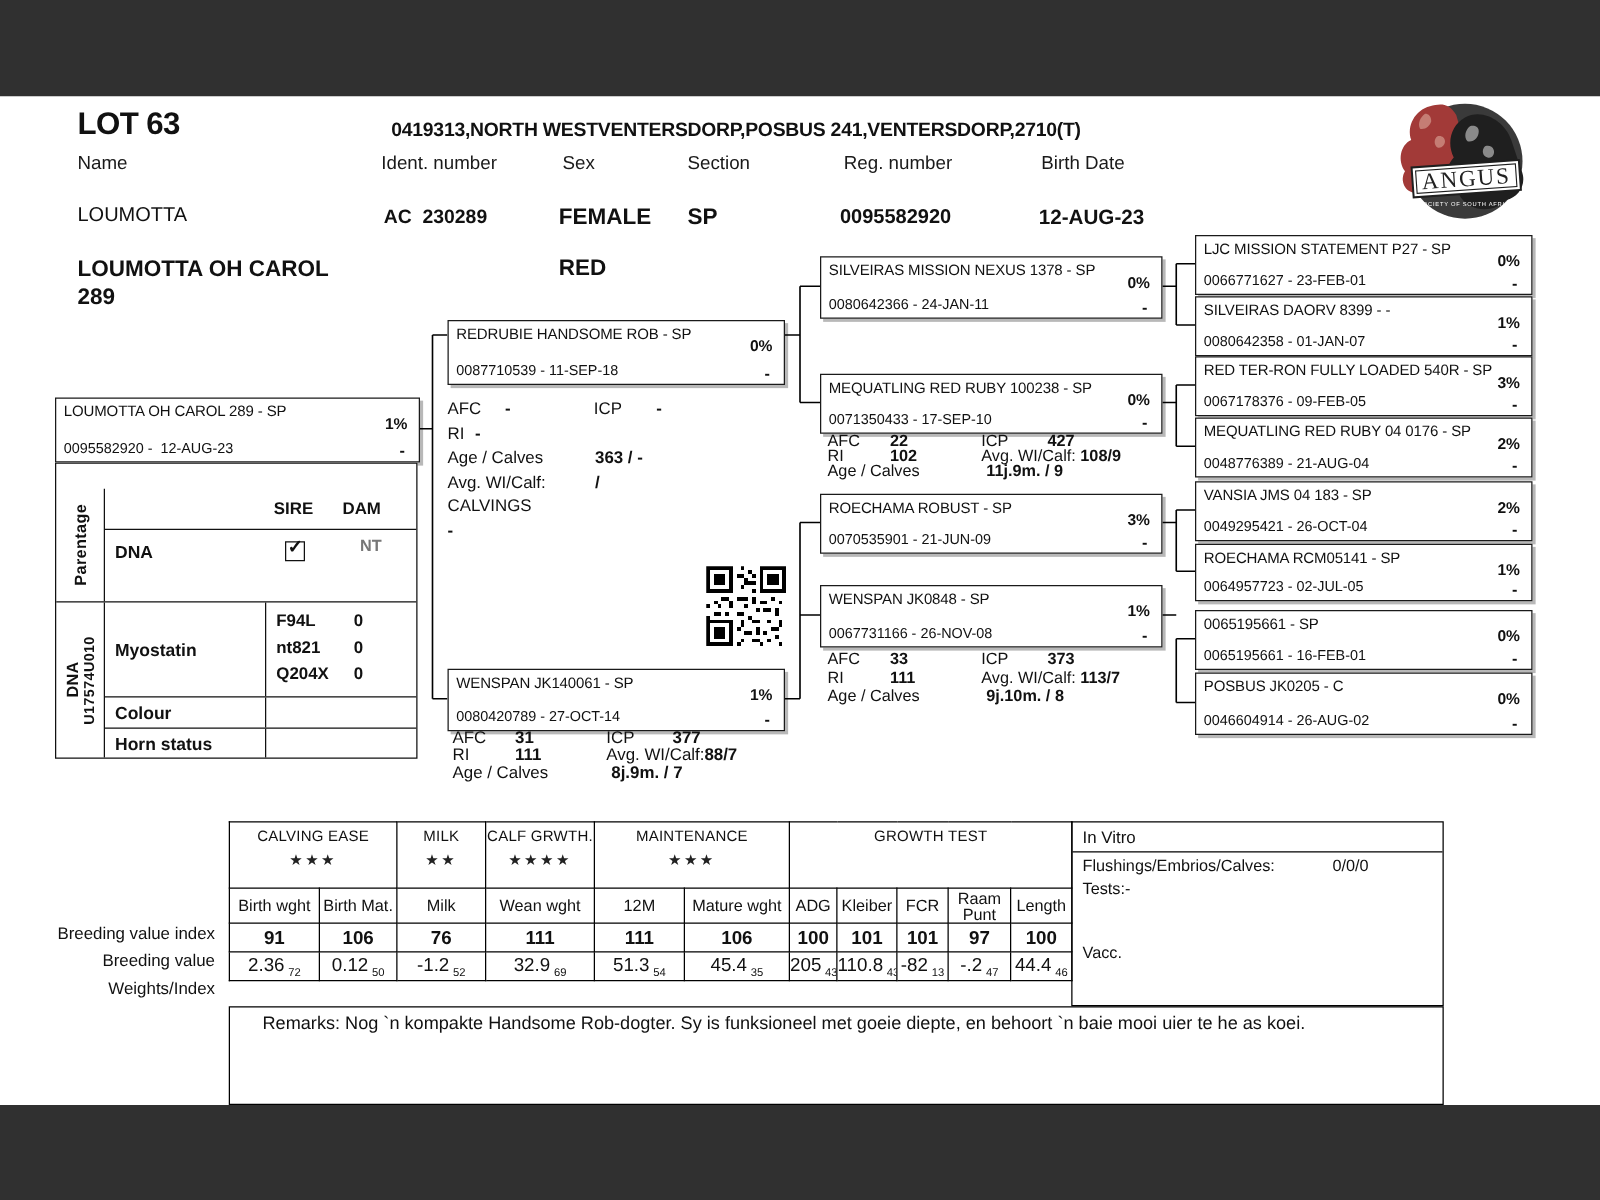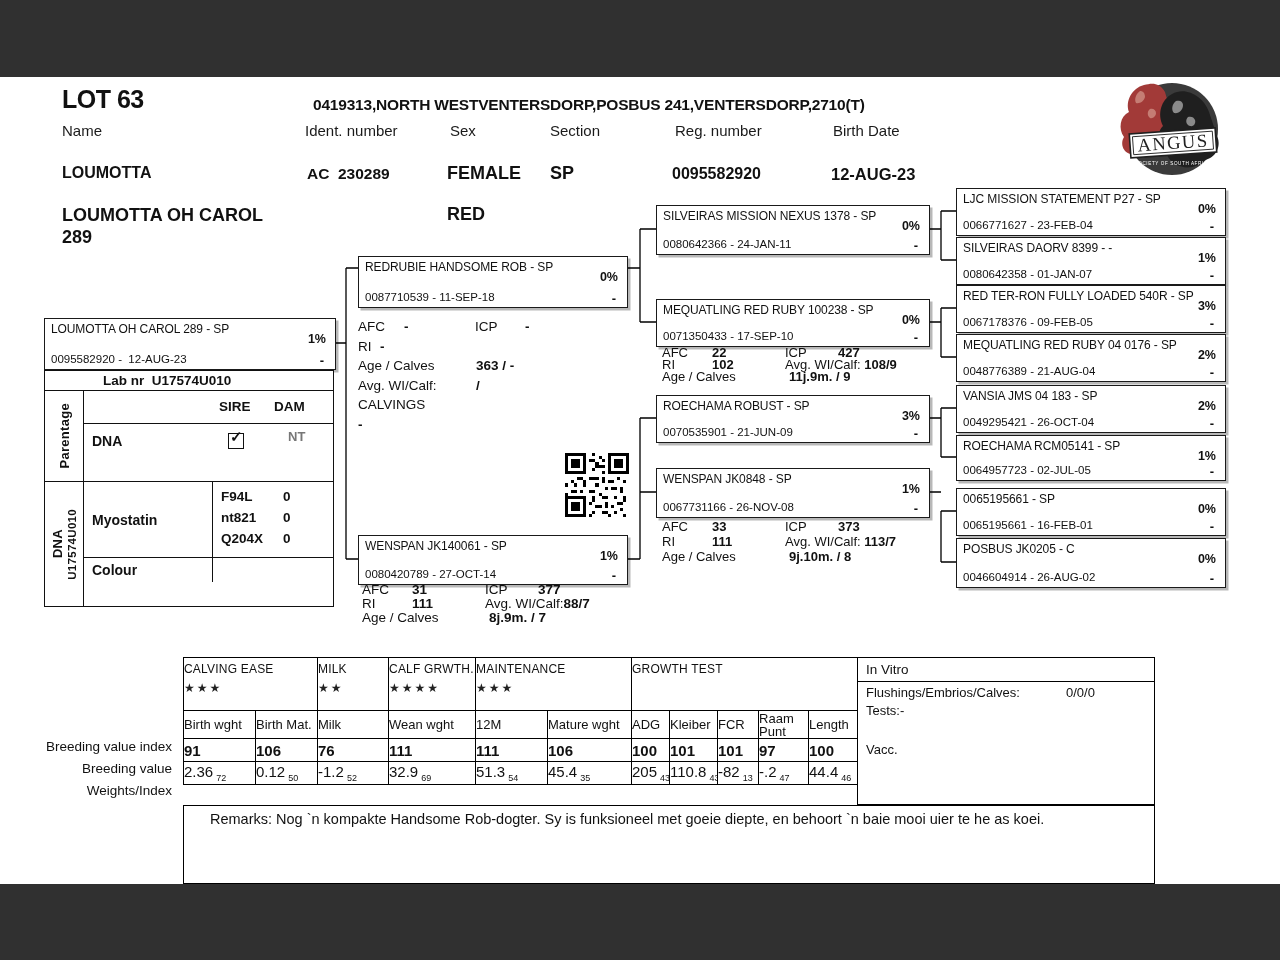--- a/index.html
+++ b/index.html
@@ -14,21 +14,21 @@
   .bar.bot{top:884px;height:76px}
   .pre{white-space:pre}
   .b{font-weight:bold}
 
   
   .lot{left:62px;top:85px;font-size:25px;font-weight:bold;letter-spacing:-.5px}
   .addr{left:313px;top:96px;font-size:15.5px;font-weight:bold;letter-spacing:-.2px}
   .lbl{font-size:15px;color:#1a1a1a}
   .l-name{left:62px;top:122px}.l-ident{left:305px;top:122px}.l-sex{left:450px;top:122px}
   .l-sect{left:550px;top:122px}.l-reg{left:675px;top:122px}.l-birth{left:833px;top:122px}
-  .v-name{left:62px;top:164px;font-size:16px;font-weight:bold}
+  .v-name{left:62px;top:164px;font-size:16px;font-weight:normal}
   .v-ident{left:307px;top:165px;font-size:15.5px;font-weight:bold}
   .v-sex{left:447px;top:163px;font-size:18px;font-weight:bold}
   .v-sect{left:550px;top:163px;font-size:18px;font-weight:bold}
   .v-reg{left:672px;top:165px;font-size:16px;font-weight:bold}
   .v-birth{left:831px;top:165px;font-size:16.5px;font-weight:bold}
   .v-name2{left:62px;top:204px;width:222px;font-size:18px;font-weight:bold;line-height:22px}
   .v-colour{left:447px;top:204px;font-size:18px;font-weight:bold}
   .logo{left:1110px;top:79px;width:118px;height:101px}
 
   
@@ -92,37 +92,37 @@
   .gene{margin-top:1px;line-height:20px;font-weight:bold;font-size:13.5px}
   .gene .g{display:inline-block;width:62px;margin-left:8px}
   .r-myo .rv{padding-top:4px}
 
   
   .qr{left:565px;top:453px;width:64px;height:64px;z-index:2}
 
   
   .bvt{position:absolute;left:183px;top:657px;z-index:2}
   table.bv{border-collapse:collapse;table-layout:fixed;width:674px}
-  table.bv th,table.bv td{border:1.2px solid #000;padding:0;text-align:left;font-weight:normal;overflow:hidden}
+  table.bv th,table.bv td{border:1.2px solid #000;padding:0;text-align:center;font-weight:normal;overflow:hidden}
   tr.grp th{height:52px;vertical-align:top}
   .gl{font-size:12px;margin-top:4px;letter-spacing:.2px}
   .gs{font-size:12px;margin-top:5px;letter-spacing:2px;color:#222}
   tr.cols th{height:27px;font-size:13px;line-height:13px}
   tr.idx td{height:22px;font-size:15px;font-weight:bold;border-top:1.6px solid #000;border-bottom:1.6px solid #000}
   tr.bvr td{height:22px;font-size:15px}
   tr.wts td{height:22px;font-size:15px;white-space:pre}
   .acc{font-size:9px;vertical-align:-4px;margin-left:3px}
   .rowlab{position:absolute;left:20px;width:152px;text-align:right;font-size:13.5px;z-index:2}
   .rl-0{top:739px}.rl-1{top:761px}.rl-2{top:783px}
 
   .ivb{position:absolute;left:857px;top:657px;width:298px;height:148px;border:1.2px solid #000;box-sizing:border-box;z-index:2}
   .iv-head{height:23px;line-height:23px;padding-left:8px;font-size:13.5px;border-bottom:1.2px solid #000}
   .iv-line{padding-left:8px;font-size:13px;margin-top:3px;display:flex}
   .iv-line .fl{width:200px}
-  .iv-vacc{margin-top:24px}
+  .iv-vacc{margin-top:36px}
 
   .rem{position:absolute;left:183px;top:805px;width:972px;height:79px;border:1.2px solid #000;box-sizing:border-box;font-size:14.5px;padding:5px 10px 0 26px;z-index:2}
 </style>
 </head>
 <body>
 
 <div class="bar top"></div>
 <div class="bar bot"></div>
 
 <div class="abs lot">LOT 63</div>
@@ -208,21 +208,21 @@
 </div>
 <div class="pb pb6">
   <span class="t">WENSPAN JK0848 - SP</span>
   <span class="p">1%</span>
   <span class="i">0067731166 - 26-NOV-08</span>
   <span class="d">-</span>
 </div>
 <div class="pb pb7">
   <span class="t">LJC MISSION STATEMENT P27 - SP</span>
   <span class="p">0%</span>
-  <span class="i">0066771627 - 23-FEB-04</span>
+  <span class="i">0066771627 - 23-FEB-01</span>
   <span class="d">-</span>
 </div>
 <div class="pb pb8">
   <span class="t">SILVEIRAS DAORV 8399 - -</span>
   <span class="p">1%</span>
   <span class="i">0080642358 - 01-JAN-07</span>
   <span class="d">-</span>
 </div>
 <div class="pb pb9">
   <span class="t">RED TER-RON FULLY LOADED 540R - SP</span>
@@ -282,21 +282,20 @@
   <div><span class="w127">Age / Calves</span><span class="b">9j.10m. / 8</span></div>
 </div>
 
 <div class="stats st-dam">
   <div><span class="w50">AFC</span><span class="w73 b">31</span><span class="w53">ICP</span><span class="b">377</span></div>
   <div><span class="w50">RI</span><span class="w73 b">111</span><span>Avg. WI/Calf:</span><span class="b">88/7</span></div>
   <div><span class="w127">Age / Calves</span><span class="b">8j.9m. / 7</span></div>
 </div>
 
 <div class="itab">
-  <div class="itab-head">Lab nr  U17574U010</div>
   <div class="sectA">
     <div class="vcol">
       <span class="vtext">Parentage</span>
     </div>
     <div class="content">
       <div class="sd-head">
         <span class="sd-sire">SIRE</span>
         <span class="sd-dam">DAM</span>
       </div>
       <div class="dnarow">
@@ -315,20 +314,24 @@
       <div class="brow r-myo">
         <div class="rl2">Myostatin</div>
         <div class="rv">
           <div class="gene"><span class="g">F94L</span><span>0</span></div>
           <div class="gene"><span class="g">nt821</span><span>0</span></div>
           <div class="gene"><span class="g">Q204X</span><span>0</span></div>
         </div>
       </div>
       <div class="brow r-col">
         <div class="rl2">Colour</div>
+        <div class="rv"></div>
+      </div>
+      <div class="brow r-horn">
+        <div class="rl2">Horn status</div>
         <div class="rv"></div>
       </div>
     </div>
   </div>
 </div>
 
 <div class="abs qr">
   <svg viewBox="0 0 21 21" width="64" height="64" shape-rendering="crispEdges">
     <g fill="#000">
       <path fill-rule="evenodd" d="M0 0h7v7H0z M1 1v5h5V1z"></path>

